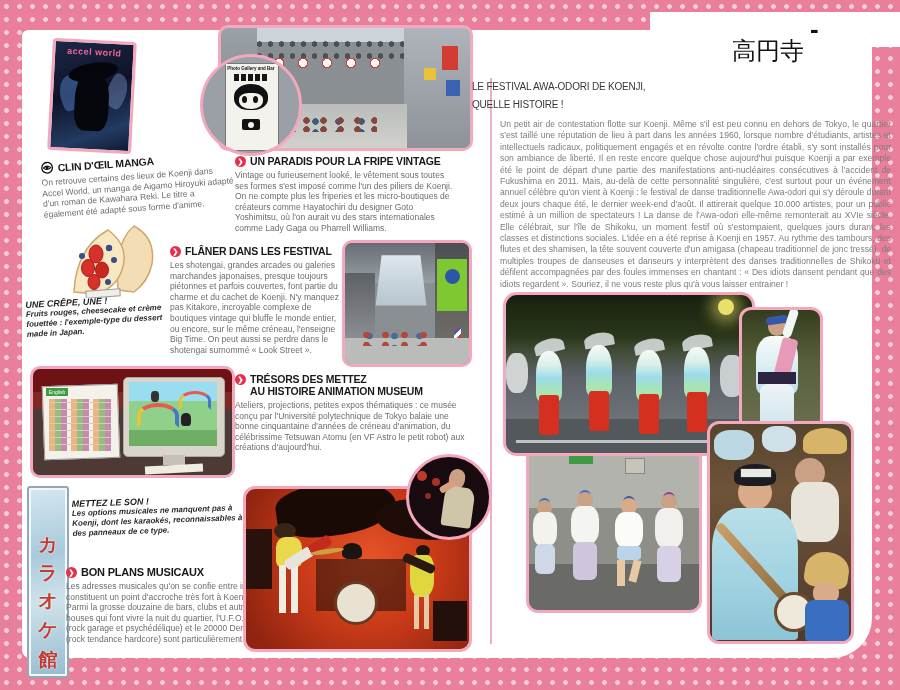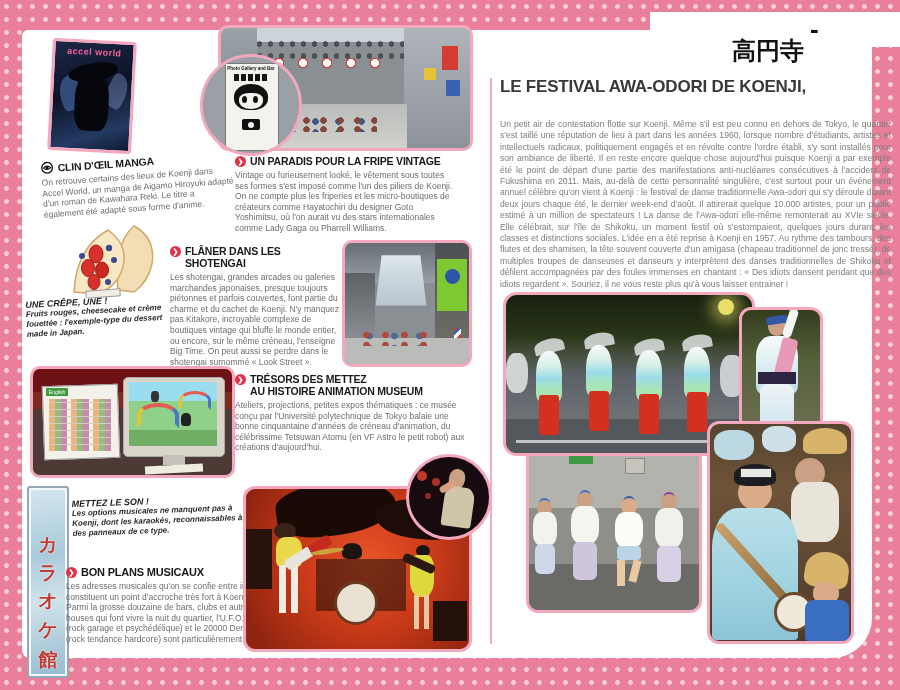--- a/index.html
+++ b/index.html
@@ -6,36 +6,36 @@
   body{width:900px;height:690px;font-family:"Liberation Sans",sans-serif;}
   .abs{position:absolute;}
   #stage{position:relative;width:900px;height:690px;overflow:hidden;
          background-color:#ea7f9c;
          background-image:radial-gradient(circle,#f8ccd9 0 2.1px,rgba(0,0,0,0) 2.6px);
          background-size:13px 13px;}
   #page{left:22px;top:30px;width:850px;height:628px;background:#fff;
         border-radius:6px 2px 40px 8px;}
   #title-band{left:650px;top:12px;width:250px;height:35px;background:#fff;z-index:30;
         display:flex;align-items:center;justify-content:center;gap:6px;}
-  #title-band .jp{font-size:24px;font-weight:bold;color:#111;margin-top:43px;}
+  #title-band .jp{font-size:24px;font-weight:normal;color:#111;margin-top:43px;}
   #title-band .en{font-size:26px;font-weight:bold;color:#111;letter-spacing:-0.5px;}
   
   .sec-h{display:flex;align-items:flex-start;gap:4px;font-weight:bold;color:#191919;}
   .sec-h .txt{font-size:10.5px;letter-spacing:-0.2px;line-height:12px;}
   .sec-b{font-size:8.5px;line-height:10.6px;color:#6d6d6d;margin-top:3px;}
   .ic-arrow{width:11px;height:11px;border-radius:50%;background:#e23148;color:#fff;
         display:flex;align-items:center;justify-content:center;font-size:7px;flex:0 0 auto;margin-top:1px;}
   .hand{font-style:italic;color:#1e1e1e;}
   .hand .t{font-weight:bold;font-size:9px;}
   .hand .b{font-size:8px;line-height:10px;font-weight:bold;color:#2a2a2a;}
   
   .ph{position:absolute;border:3px solid #f3a8bd;overflow:hidden;background:#8a8f94;}
   .ph *{position:absolute;}
   
-  #headline{left:500px;top:78px;width:392px;font-size:17px;font-weight:bold;color:#383838;line-height:18px;letter-spacing:-0.2px;}
+  #headline{left:472px;top:78px;width:392px;font-size:10px;font-weight:normal;color:#383838;line-height:18px;letter-spacing:-0.2px;}
   #article{left:500px;top:119px;width:391px;font-size:8.6px;line-height:11.4px;color:#7c7c7c;text-align:justify;}
   #gutter{left:490px;top:78px;width:2px;height:566px;background:#edaec0;}
   
   #manga-cover{left:50px;top:40px;width:78px;height:106px;border:3px solid #f3a8bd;border-radius:4px;
         transform:rotate(3deg);background:linear-gradient(160deg,#1d2747 0%,#0d1326 45%,#233a63 80%,#101a33 100%);overflow:hidden;}
   #manga-cover .cov-t{position:absolute;left:0;top:4px;width:100%;text-align:center;color:#f0659a;font-weight:bold;font-size:9px;letter-spacing:0.5px;}
   #manga-cover .girl{position:absolute;left:22px;top:28px;width:34px;height:60px;background:#05070d;border-radius:45% 45% 30% 30%;}
   #manga-cover .hair{position:absolute;left:14px;top:20px;width:50px;height:18px;background:#04060b;border-radius:50%;transform:rotate(-12deg);}
   #manga-cover .wing{position:absolute;left:6px;top:34px;width:22px;height:34px;background:rgba(90,140,220,0.45);border-radius:70% 20% 60% 20%;transform:rotate(-25deg);}
   #manga-cover .wing2{position:absolute;right:4px;top:30px;width:20px;height:34px;background:rgba(150,180,240,0.35);border-radius:20% 70% 20% 60%;transform:rotate(25deg);}
@@ -135,21 +135,21 @@
   </div>
 
   <div class="abs hand" style="left:26px;top:296px;width:152px;transform:rotate(-3deg);">
     <div class="t">UNE CRÊPE, UNE !</div>
     <div class="b">Fruits rouges, cheesecake et crème fouettée : l'exemple-type du dessert made in Japan.</div>
   </div>
 
   <div class="abs" style="left:170px;top:245px;width:173px;">
     <div class="sec-h">
       <span class="ic-arrow">❯</span>
-      <span class="txt">FLÂNER DANS LES SHOTENGAI</span>
+      <span class="txt">FLÂNER DANS LES FESTIVAL</span>
     </div>
     <div class="sec-b">Les shotengai, grandes arcades ou galeries marchandes japonaises, presque toujours piétonnes et parfois couvertes, font partie du charme et du cachet de Koenji. N'y manquez pas Kitakore, incroyable complexe de boutiques vintage qui bluffe le monde entier, ou encore, sur le même créneau, l'enseigne Big Time. On peut aussi se perdre dans le shotengai surnommé « Look Street ».</div>
   </div>
 
   <div class="ph" style="left:342px;top:240px;width:124px;height:121px;border-radius:10px;">
     <div style="left:0;top:0;width:100%;height:40px;background:linear-gradient(180deg,#676d74,#98a0a6);"></div>
     <div style="left:34px;top:8px;width:44px;height:52px;background:linear-gradient(180deg,#dfe8ee,#b9c6cf);transform:perspective(60px) rotateX(18deg);"></div>
     <div style="left:0;top:30px;width:30px;height:70px;background:linear-gradient(180deg,#5d6166,#8e9296);"></div>
     <div style="right:0;top:0;width:34px;height:100%;background:linear-gradient(180deg,#4c5054,#77736a);"></div>
     <div style="right:2px;top:16px;width:30px;height:52px;background:#7ec832;"></div>
@@ -225,20 +225,21 @@
     <div style="left:8px;top:14px;width:10px;height:10px;background:#c0392b;border-radius:50%;box-shadow:14px 6px 0 -1px #a93226,6px 20px 0 -2px #922b21;"></div>
     <div style="left:40px;top:12px;width:16px;height:20px;background:#caa184;border-radius:45%;transform:rotate(12deg);"></div>
     <div style="left:34px;top:30px;width:30px;height:40px;background:#cfc5a8;border-radius:30% 30% 10% 10%;transform:rotate(8deg);"></div>
     <div style="left:30px;top:26px;width:18px;height:7px;background:#d9a07e;border-radius:4px;transform:rotate(-30deg);"></div>
   </div>
 
   <div id="gutter" class="abs"></div>
 
   <div id="headline" class="abs">
     <div>LE FESTIVAL AWA-ODORI DE KOENJI,</div>
+    <div>QUELLE HISTOIRE !</div>
   </div>
 
   <div id="article" class="abs">Un petit air de contestation flotte sur Koenji. Même s'il est peu connu en dehors de Tokyo, le quartier s'est taillé une réputation de lieu à part dans les années 1960, lorsque nombre d'étudiants, artistes et intellectuels radicaux, politiquement engagés et en révolte contre l'ordre établi, s'y sont installés pour son ambiance de liberté. Il en reste encore quelque chose aujourd'hui puisque Koenji a par exemple été le point de départ d'une partie des manifestations anti-nucléaires consécutives à l'accident de Fukushima en 2011. Mais, au-delà de cette personnalité singulière, c'est surtout pour un événement annuel célèbre qu'on vient à Koenji : le festival de danse traditionnelle Awa-odori qui s'y déroule durant deux jours chaque été, le dernier week-end d'août. Il attirerait quelque 10.000 artistes, pour un public estimé à un million de spectateurs ! La danse de l'Awa-odori elle-même remonterait au XVIe siècle. Elle célébrait, sur l'île de Shikoku, un moment festif où s'estompaient, quelques jours durant, les classes et distinctions sociales. L'idée en a été reprise à Koenji en 1957. Au rythme des tambours, des flutes et des shamisen, la tête souvent couverte d'un amigasa (chapeau traditionnel de jonc tressé), de multiples troupes de danseuses et danseurs y interprètent des danses traditionnelles de Shikoku et défilent accompagnées par des foules immenses en chantant : « Des idiots dansent pendant que des idiots regardent ». Souriez, il ne vous reste plus qu'à vous laisser entrainer !</div>
 
   <div class="ph" style="left:503px;top:292px;width:246px;height:158px;border-radius:14px;z-index:5;background:linear-gradient(180deg,#17200f 0%,#2a3619 26%,#47503f 38%,#5c6268 52%,#6c7276 78%,#565b5e 100%);">
     <div style="right:18px;top:4px;width:16px;height:16px;background:#e8e06a;border-radius:50%;box-shadow:0 0 14px 8px rgba(230,220,100,0.5);"></div>
     <div style="left:0;bottom:0;width:100%;height:34px;background:#53585c;"></div>
     <div style="left:10px;bottom:10px;width:230px;height:3px;background:rgba(240,240,240,0.7);"></div>
     <div class="hat" style="left:28px;top:44px;transform:rotate(-14deg);"></div>
     <div class="dancer" style="left:30px;top:56px;"></div>

